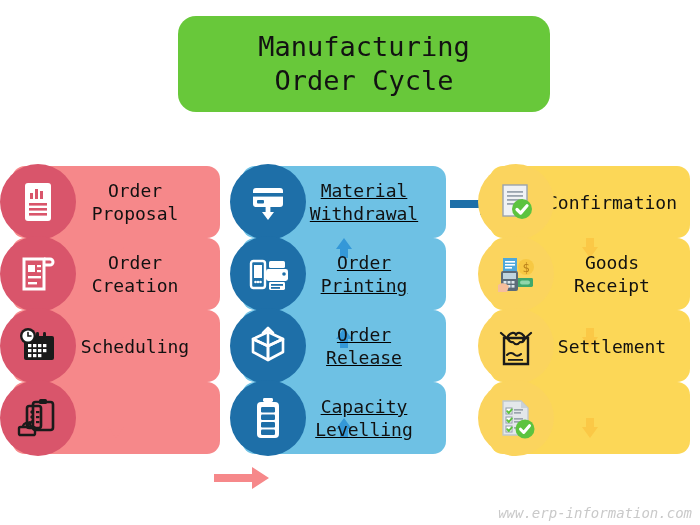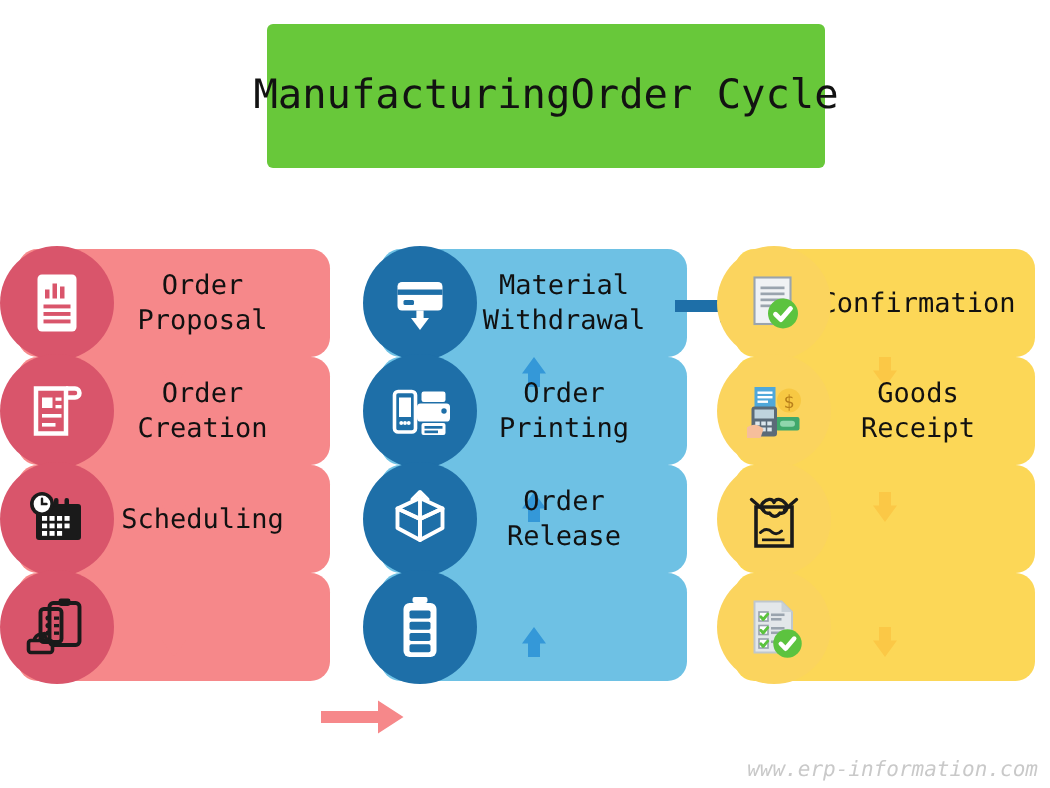--- a/index.html
+++ b/index.html
@@ -10,38 +10,38 @@
     overflow:hidden;
     position:relative;
   }
 
   
   #title-banner{
     position:absolute;
     left:178px; top:16px;
     width:372px; height:96px;
     background:#68C83A;
-    border-radius:4px;
-    display:flex;flex-direction:row;
+    border-radius:18px;
+    display:flex;flex-direction:column;
     align-items:center;justify-content:center;
     box-sizing:border-box;
   }
   #title-banner .tline{
     color:#121212;
     font-size:27px;
     line-height:34px;
     letter-spacing:0px;
     font-weight:400;
     white-space:pre;
   }
 
   
   .column{position:absolute;top:166px;}
   #col-left{left:12px;width:208px;}
-  #col-mid{left:254px;width:204px;}
+  #col-mid{left:242px;width:204px;text-decoration:underline;}
   #col-right{left:490px;width:200px;}
 
   
   .node{
     position:relative;
     height:72px;
     border-radius:13px;
     display:flex;
     align-items:center;
     box-sizing:border-box;
@@ -295,20 +295,22 @@
         <rect x="15" y="3" width="10" height="4" rx="1.4" fill="#ffffff"></rect>
         <rect x="9" y="7" width="22" height="36" rx="4" fill="#ffffff"></rect>
         <g fill="#1E6FA8">
           <rect x="13" y="12" width="14" height="5.4" rx="1.2"></rect>
           <rect x="13" y="19.5" width="14" height="5.4" rx="1.2"></rect>
           <rect x="13" y="27" width="14" height="5.4" rx="1.2"></rect>
           <rect x="13" y="34.5" width="14" height="5.4" rx="1.2"></rect>
         </g>
       </svg>
     </span>
+    <span class="label">Capacity
+Levelling</span>
   </div>
 </div>
 
 <div class="harrow" style="left:450px;top:192px;">
   <svg width="48" height="24" viewBox="0 0 48 24">
     <path d="M0 8 h30 v-7 l17 11 l-17 11 v-7 H0 Z" fill="#1E6FA8"></path>
   </svg>
 </div>
 
 <div class="column theme-gold" id="col-right">
@@ -373,20 +375,21 @@
   <div class="node">
     <span class="bubble">
       <svg width="46" height="44" viewBox="0 0 46 44">
         <path d="M11 14 h24 v26 h-24 Z" fill="none" stroke="#1a1a1a" stroke-width="2.4"></path>
         <path d="M8 9 l8 7 M38 9 l-8 7" stroke="#1a1a1a" stroke-width="2.2" fill="none" stroke-linecap="round"></path>
         <path d="M15 12 c3 -4 7 -4 8 -1 c1 -3 5 -3 8 1 c2 3 -1 7 -4 6 c-2 3 -5 3 -7 0 c-3 1 -6 -3 -5 -6 Z" fill="none" stroke="#1a1a1a" stroke-width="2.2" stroke-linejoin="round"></path>
         <path d="M14 31 q4 -4 8 0 q3 2 6 -1" fill="none" stroke="#1a1a1a" stroke-width="2" stroke-linecap="round"></path>
         <rect x="15" y="35" width="15" height="1.8" fill="#1a1a1a"></rect>
       </svg>
     </span>
+    <span class="label">Settlement</span>
   </div>
   <div class="varrow" style="top:252px">
     <svg width="18" height="20" viewBox="0 0 18 20">
         <path d="M5 0 h8 v9 h4 L9 20 L1 9 h4 Z" fill="#FBC846"></path>
       </svg>
   </div>
 
   <div class="node">
     <span class="bubble">
       <svg width="46" height="44" viewBox="0 0 46 44">

